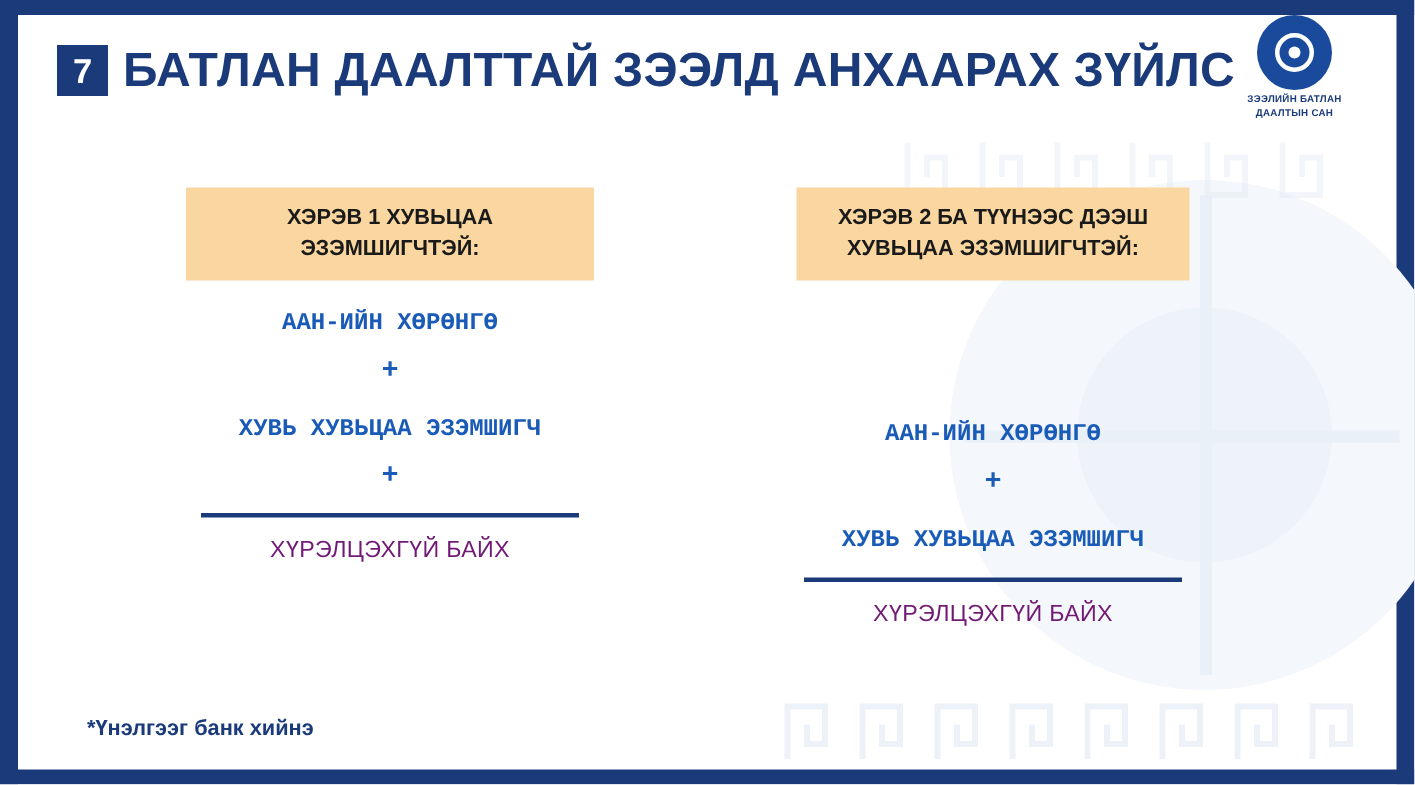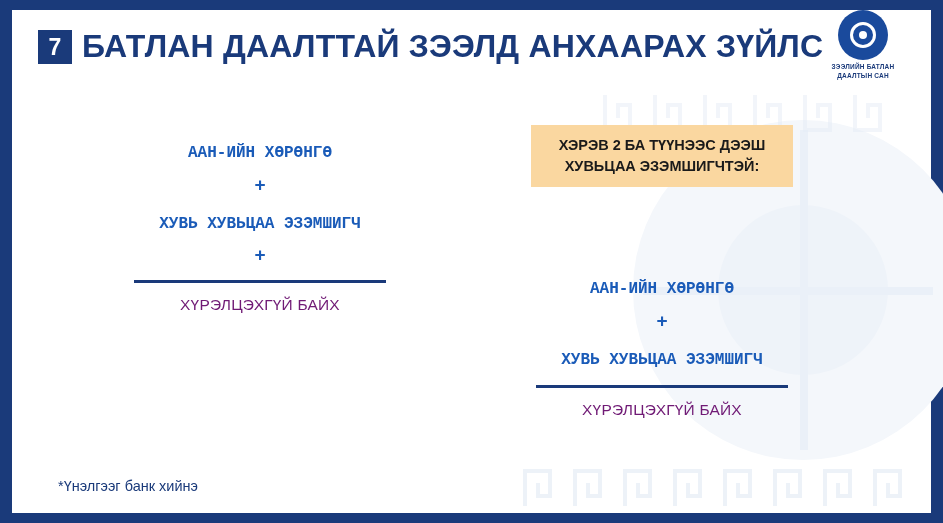--- a/index.html
+++ b/index.html
@@ -269,21 +269,21 @@
   
   .footnotes {
     position: absolute;
     left: 58px;
     bottom: 24px;
     z-index: 3;
   }
   .footnote {
     color: #1a3a7a;
     font-size: 14.5px;
-    font-weight: normal;
+    font-weight: bold;
     line-height: 1.75;
     white-space: nowrap;
   }
 </style>
 </head>
 <body>
 
 <div class="slide">
 
   <div class="frame-left"></div>
@@ -330,20 +330,21 @@
     <div class="logo-text">
       <div>ЗЭЭЛИЙН БАТЛАН</div>
       <div>ДААЛТЫН САН</div>
     </div>
   </div>
 
 
   <div class="columns">
 
     <div class="col col-left">
+      <div class="col-head left-head">ХЭРЭВ 1 ХУВЬЦАА ЭЗЭМШИГЧТЭЙ:</div>
       <div class="item">ААН-ИЙН ХӨРӨНГӨ</div>
       <div class="plus">+</div>
       <div class="item">ХУВЬ ХУВЬЦАА ЭЗЭМШИГЧ</div>
       <div class="plus">+</div>
       <div class="divider divider-left"></div>
       <div class="result">ХҮРЭЛЦЭХГҮЙ БАЙХ</div>
     </div>
 
     <div class="col col-right">
       <div class="col-head right-head">ХЭРЭВ 2 БА ТҮҮНЭЭС ДЭЭШ ХУВЬЦАА ЭЗЭМШИГЧТЭЙ:</div>

